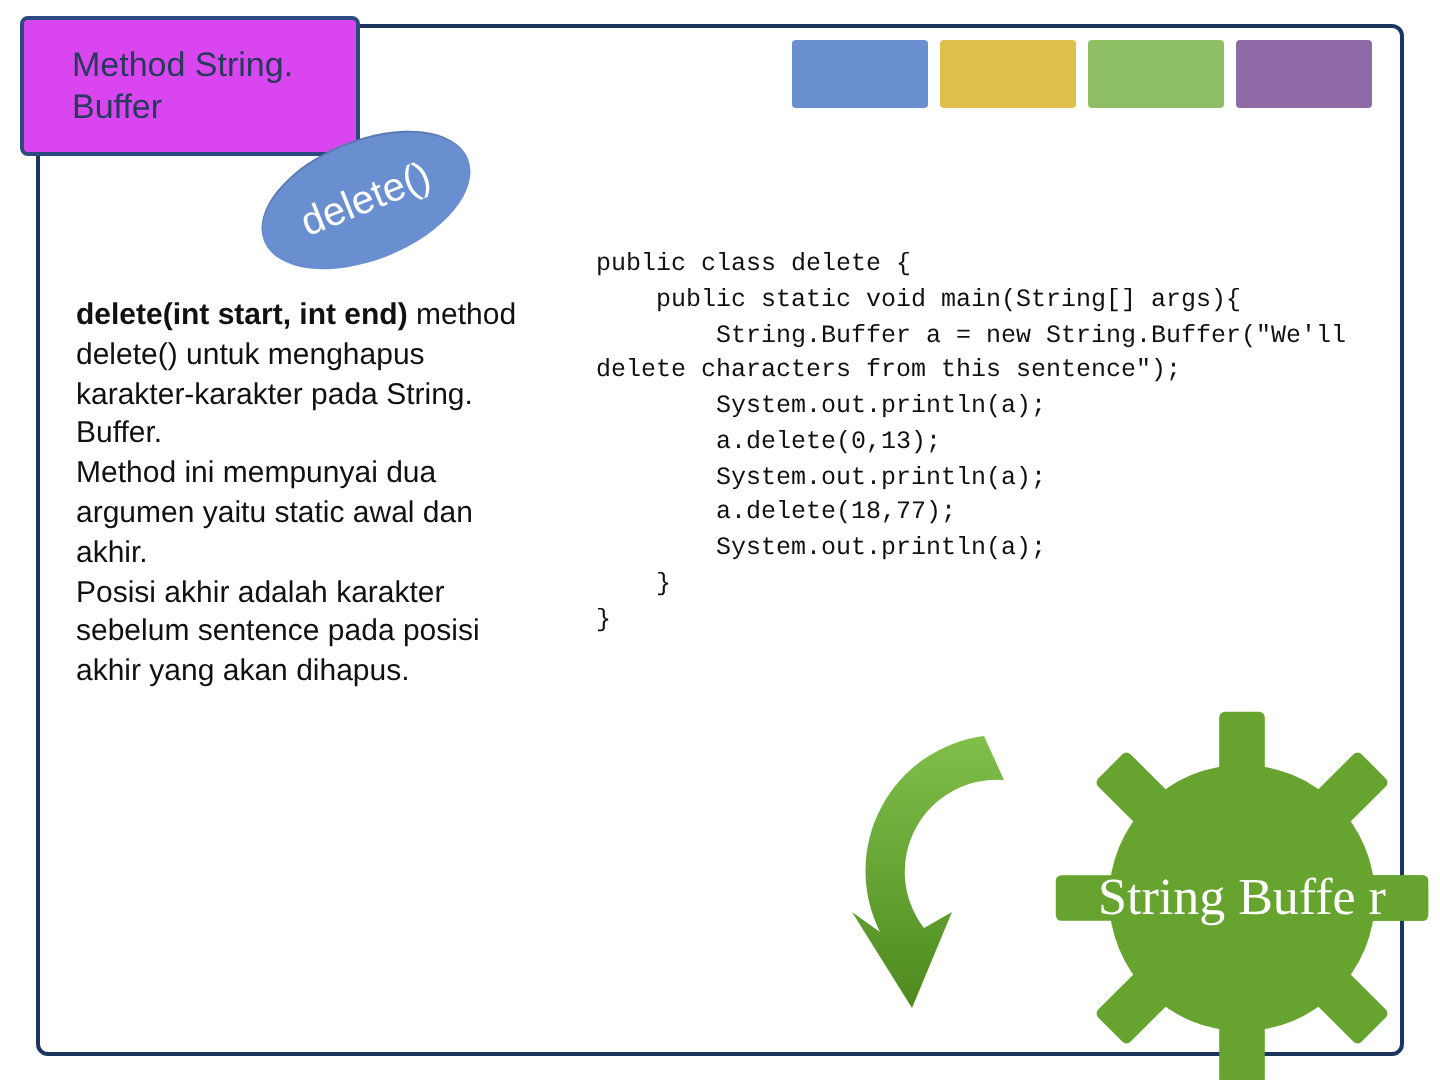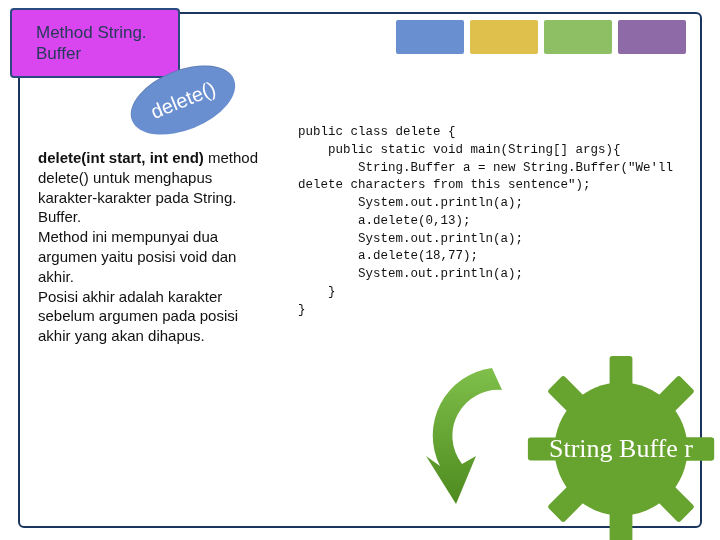--- a/index.html
+++ b/index.html
@@ -157,23 +157,23 @@
     <span>Method String. Buffer</span>
   </div>
 
   <div class="bubble">
     <span>delete()</span>
   </div>
 
   <div class="body-left">
     <span class="sig">delete(int start, int end)</span><span> method delete() untuk menghapus karakter-karakter pada String. Buffer.</span>
     <br>
-    <span>Method ini mempunyai dua argumen yaitu posisi void dan akhir.</span>
+    <span>Method ini mempunyai dua argumen yaitu static awal dan akhir.</span>
     <br>
-    <span>Posisi akhir adalah karakter sebelum argumen pada posisi akhir yang akan dihapus.</span>
+    <span>Posisi akhir adalah karakter sebelum sentence pada posisi akhir yang akan dihapus.</span>
   </div>
 
   <div class="code-block">public class delete {
     public static void main(String[] args){
         String.Buffer a = new String.Buffer("We'll
 delete characters from this sentence");
         System.out.println(a);
         a.delete(0,13);
         System.out.println(a);
         a.delete(18,77);

